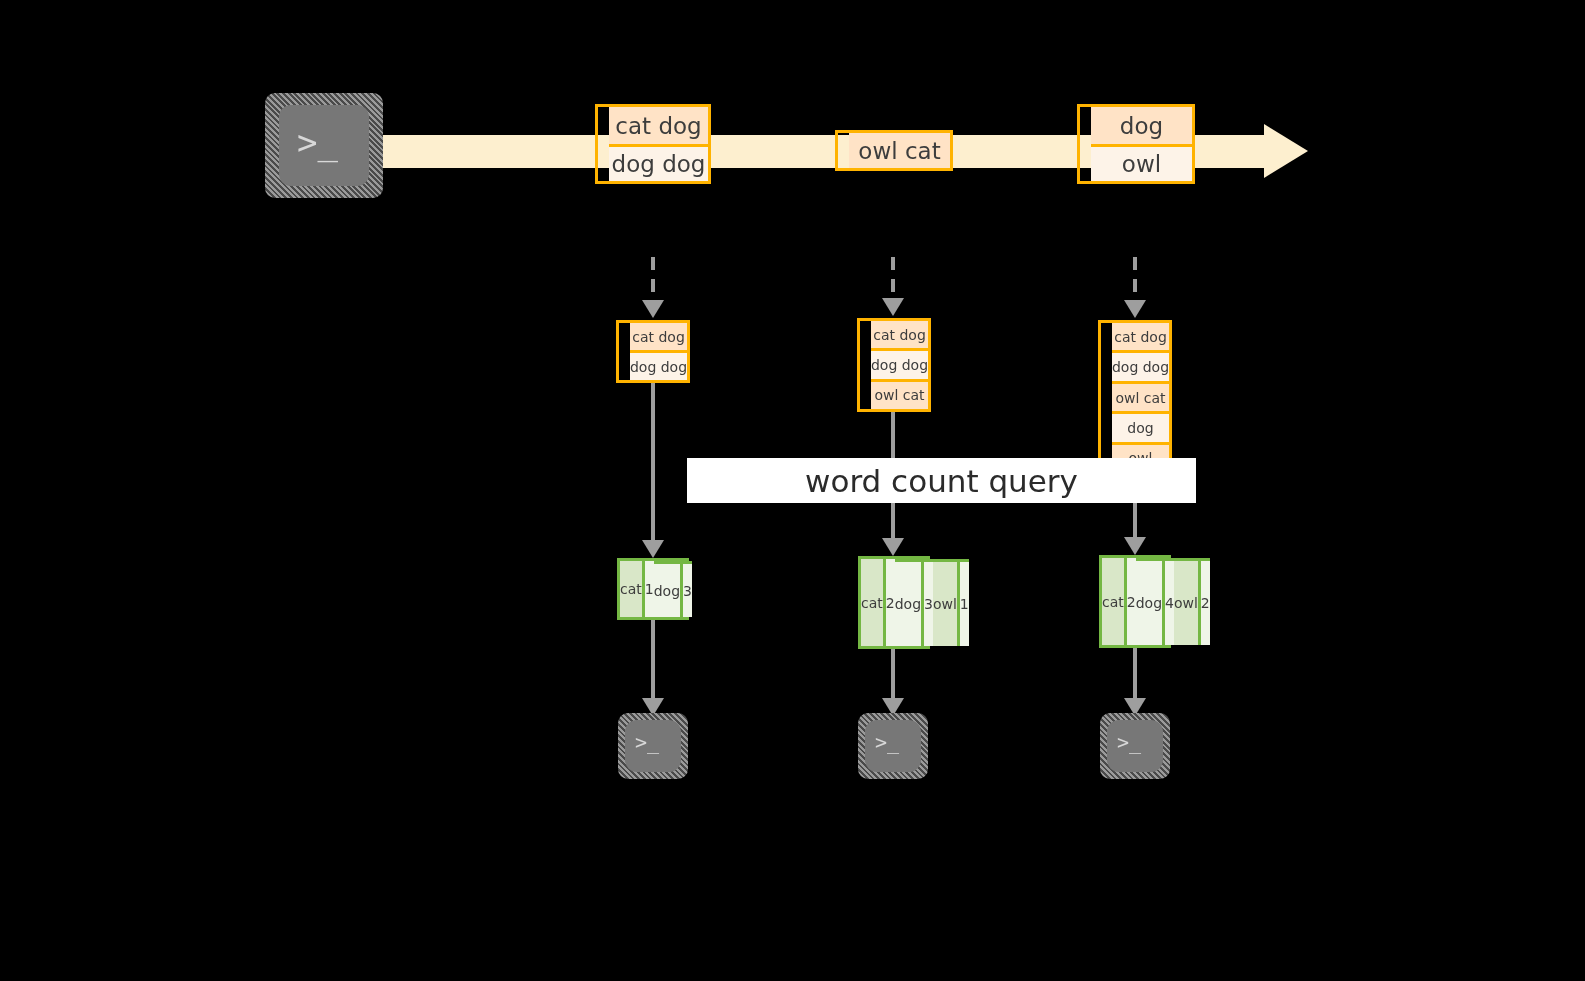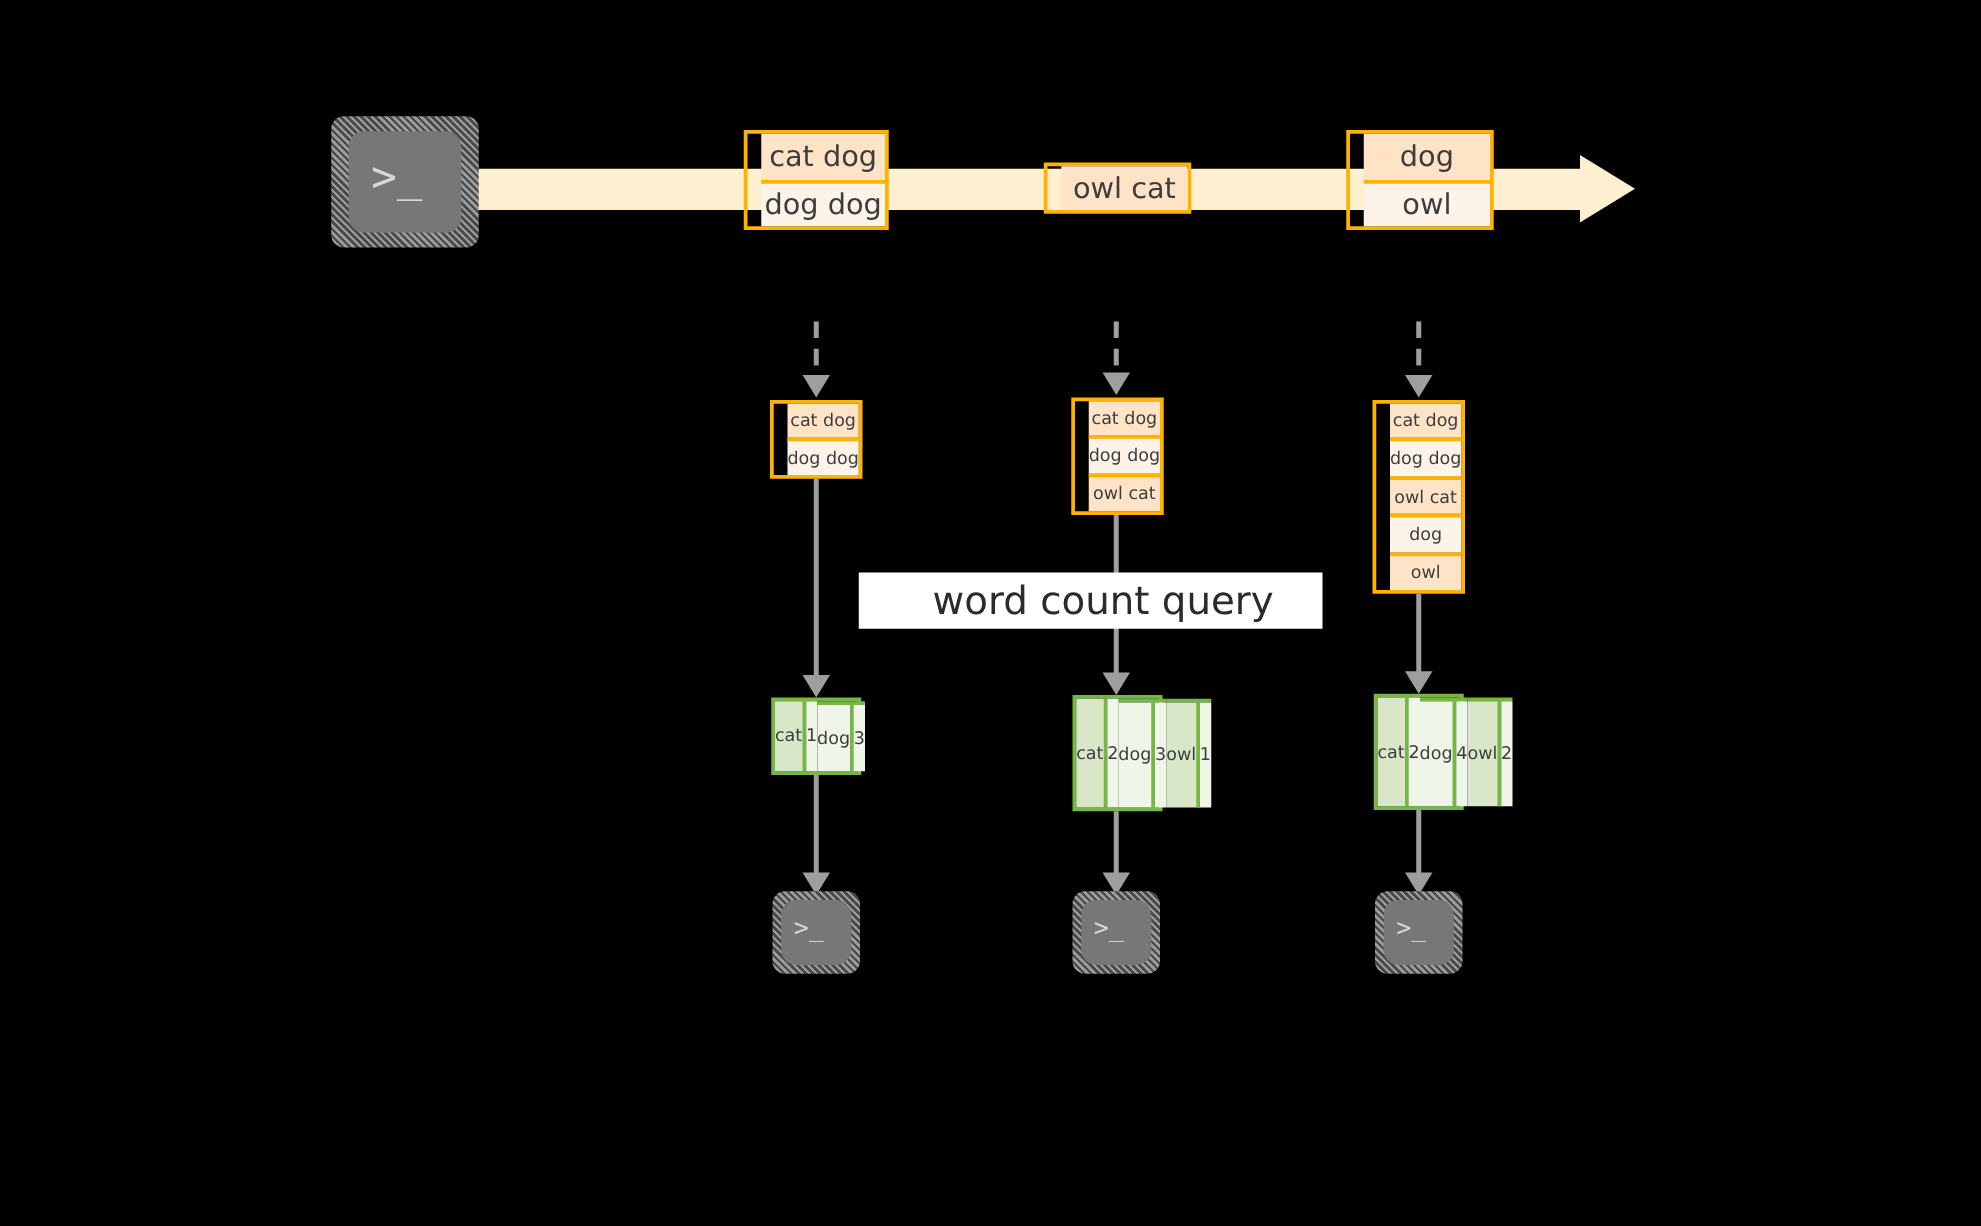--- a/index.html
+++ b/index.html
@@ -275,15 +275,15 @@
 
   <div class="conn" style="left:1133px; top:648px; height:55px;"></div>
   <div class="ahead" style="left:1124px; top:698px;"></div>
 
   <div class="term" style="left:1100px; top:713px; width:70px; height:66px;">
     <div class="term-hatch"></div>
     <div class="term-face" style="left:7px; top:7px; right:7px; bottom:7px;"></div>
     <div class="term-glyph" style="left:17px; top:19px; font-size:20px;">&gt;_</div>
   </div>
 
-  <div class="qlabel" style="left:687px; top:458px; width:351px; height:45px; font-size:31px;padding-left:20px;">word count query</div>
+  <div class="qlabel" style="left:687px; top:458px; width:509px; height:45px; font-size:31px;">word count query</div>
 
 </div>
 
 </body></html>

